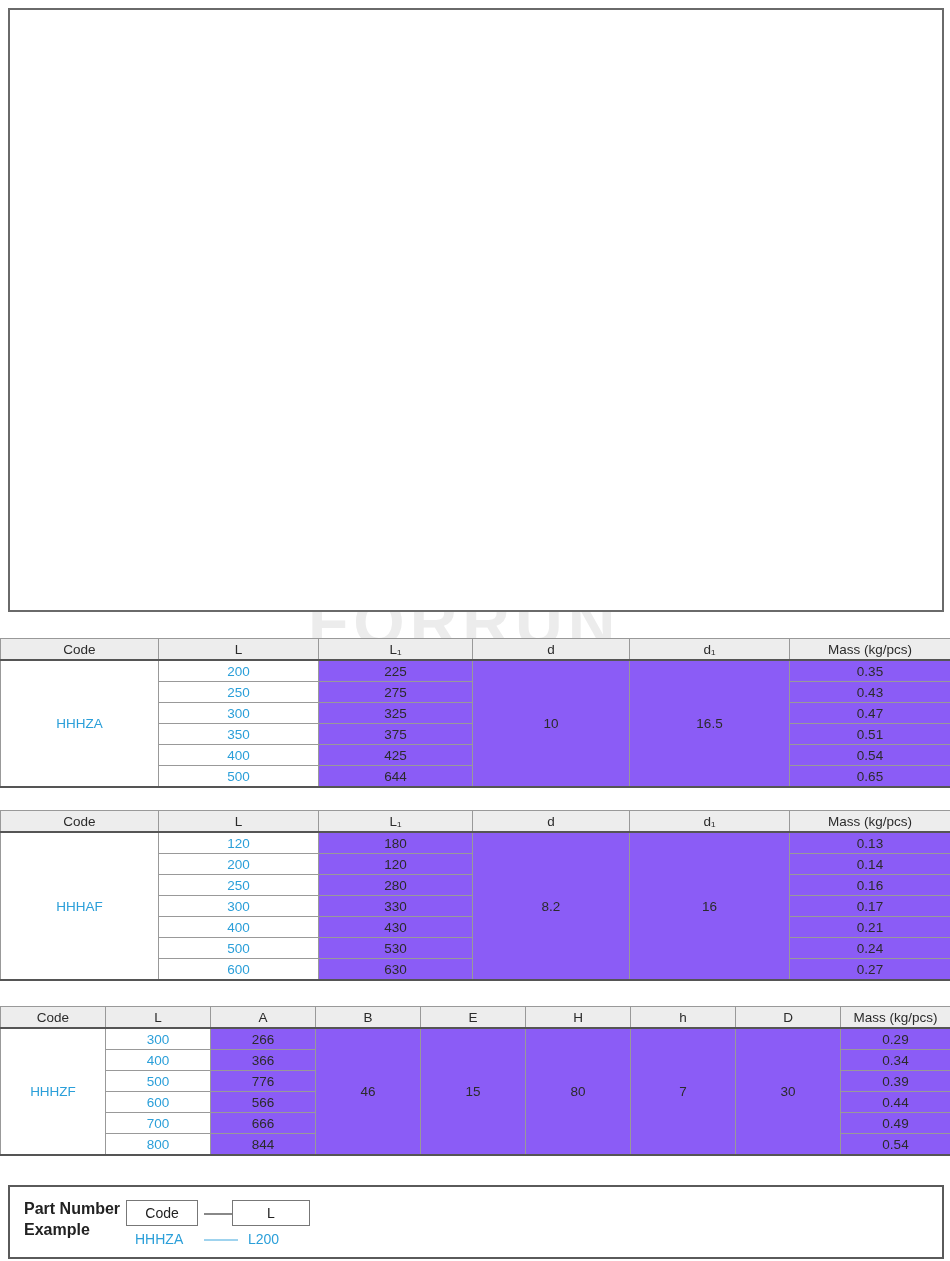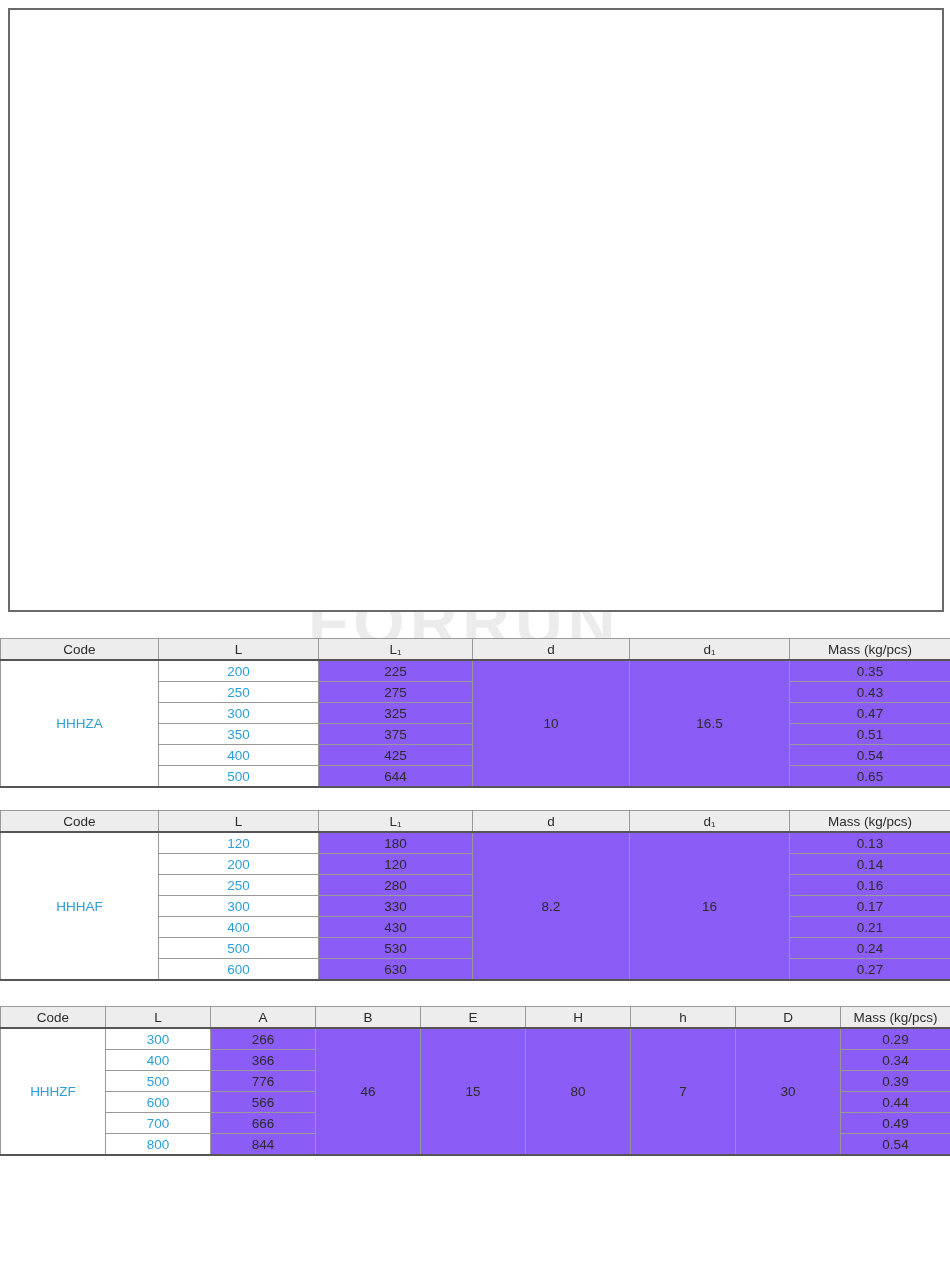--- a/index.html
+++ b/index.html
@@ -516,14 +516,23 @@
           <td class="c-fill">0.49</td>
         </tr>
         <tr>
           <td class="c-blue">800</td>
           <td class="c-fill">844</td>
           <td class="c-fill">0.54</td>
         </tr>
       </tbody>
     </table>
 
+  <div class="pnbox">
+    <div class="pn-title">Part Number Example</div>
+    <div class="pn-field" style="left:116px;width:70px;">Code</div>
+    <div class="pn-dash" style="left:194px;"></div>
+    <div class="pn-field" style="left:222px;width:76px;">L</div>
+    <div class="pn-ex" style="left:125px;">HHHZA</div>
+    <div class="pn-dash2" style="left:194px;"></div>
+    <div class="pn-ex" style="left:238px;">L200</div>
+  </div>
 
 </div>
 
 </body></html>

